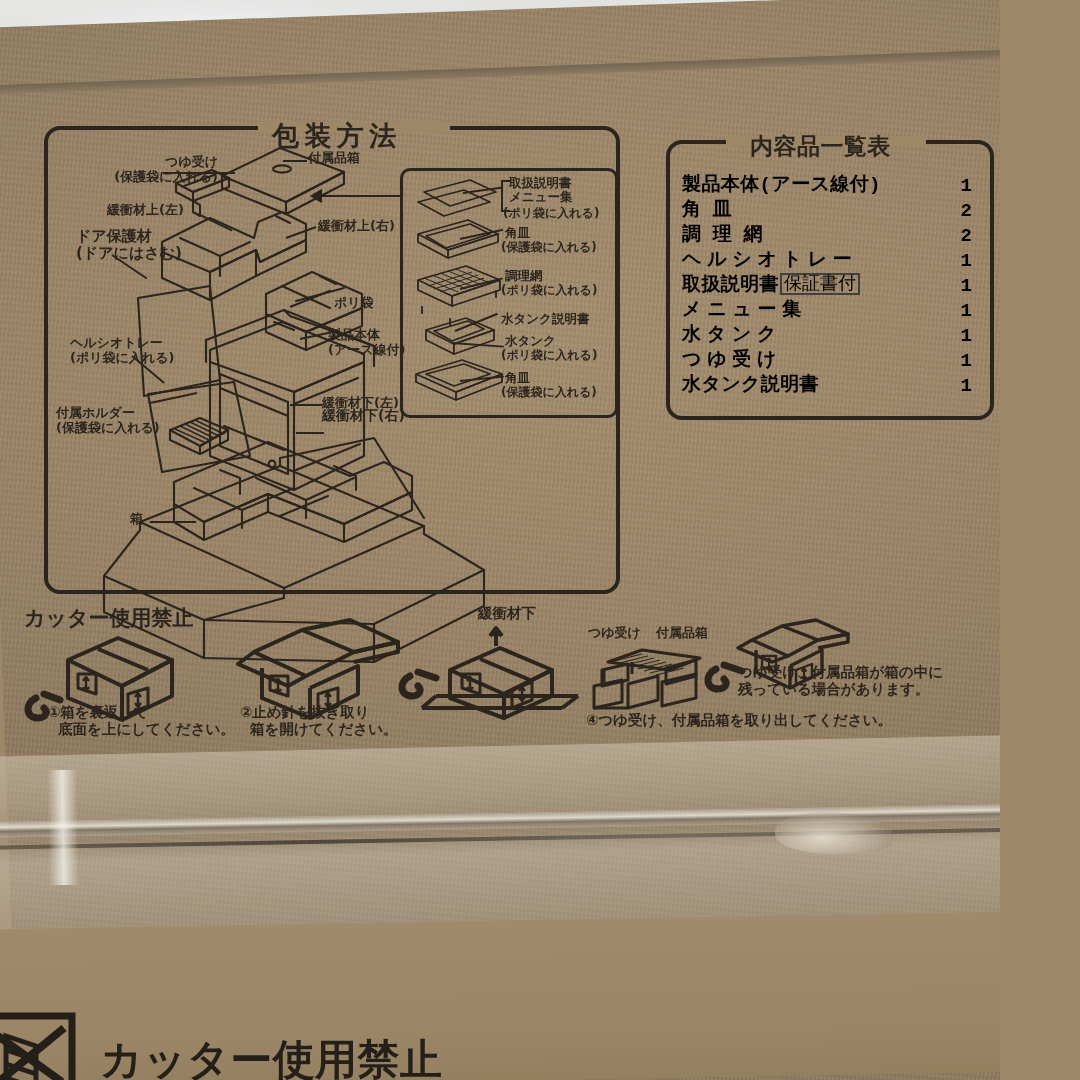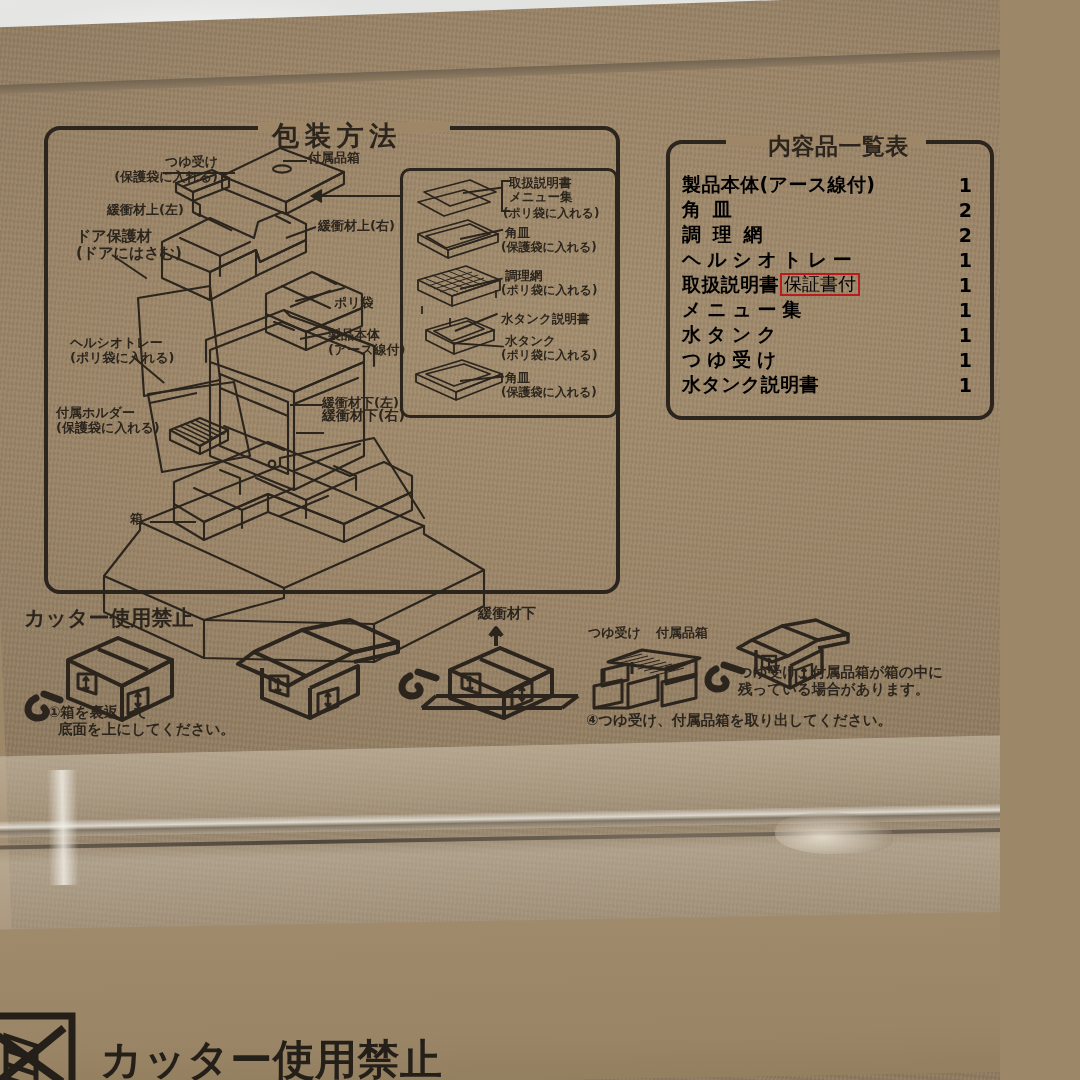--- a/index.html
+++ b/index.html
@@ -88,24 +88,24 @@
     position:absolute;background:transparent;padding:0 10px;
     font-weight:700;letter-spacing:.20em;white-space:nowrap;color:#2b251d;
   }
   .title-mask{position:absolute;height:10px;background:#9d8767;}
 
   .lbl{position:absolute;color:#2b251d;font-weight:700;line-height:1.12;white-space:pre;}
   .leader{position:absolute;background:#2b251d;height:2px;transform-origin:0 50%;}
   .brk{position:absolute;border-left:2px solid #2b251d;border-top:2px solid #2b251d;border-bottom:2px solid #2b251d;}
 
   
-  .cont-row{display:flex;justify-content:space-between;align-items:center;}
+  .cont-row{display:flex;justify-content:space-between;align-items:flex-end;font-family:Liberation Mono, monospace;}
   .cont-name{font-weight:700;letter-spacing:.02em;}
   .cont-qty{font-weight:700;}
-  .boxed{border:2px solid #b91c1c;padding:0 2px;display:inline-block;line-height:1.05;}
+  .boxed{border:2px solid #404040;padding:0 2px;display:inline-block;line-height:1.05;}
   .spaced{letter-spacing:.62em;}
   .spaced2{letter-spacing:.30em;}
 
   
   .step-head{position:absolute;font-weight:700;color:#2b251d;}
   .step-cap{position:absolute;font-weight:700;color:#2b251d;line-height:1.2;white-space:pre;}
 
   
   .cutter-note{position:absolute;font-weight:700;color:#241f19;letter-spacing:.02em;}
   svg{display:block;overflow:visible;}
@@ -339,21 +339,21 @@
 
   <svg style="position:absolute;left:300px;top:182px;" width="104" height="26">
     <g stroke="#2b251d" stroke-width="2.2" fill="none">
       <path d="M102 4 L102 14 L14 14"></path>
       <path d="M22 8 L12 14 L22 20" fill="#2b251d"></path>
     </g>
   </svg>
 
   <div class="panel" style="left:666px;top:140px;width:320px;height:272px;"></div>
   <div class="title-mask" style="left:726px;top:136px;width:200px;"></div>
-  <div class="panel-title" style="left:758px;top:131px;font-size:23px;letter-spacing:.02em;text-align:center;">内容品一覧表</div>
+  <div class="panel-title" style="left:740px;top:131px;font-size:23px;letter-spacing:.02em;text-align:center;">内容品一覧表</div>
 
   <div style="position:absolute;left:682px;top:172px;width:290px;">
     <div class="cont-row" style="height:25px;">
       <span class="cont-name" style="font-size:19px;">製品本体(アース線付)</span>
       <span class="cont-qty" style="font-size:19px;">1</span>
     </div>
     <div class="cont-row" style="height:25px;">
       <span class="cont-name spaced" style="font-size:19px;">角皿</span>
       <span class="cont-qty" style="font-size:19px;">2</span>
     </div>
@@ -428,20 +428,22 @@
       <g stroke-width="2.4">
         <path d="M46 58 L46 70"></path>
           <path d="M43 61 L46 57 L49 61"></path>
           <path d="M43 67 L46 71 L49 67"></path>
         <path d="M96 72 L96 84"></path>
           <path d="M93 75 L96 71 L99 75"></path>
           <path d="M93 81 L96 85 L99 81"></path>
       </g>
     </g>
   </svg>
+  <div class="step-cap" style="left:240px;top:704px;font-size:14.5px;">②止め針を抜き取り
+  箱を開けてください。</div>
 
   <div class="lbl" style="left:478px;top:605px;font-size:14.5px;">緩衝材下</div>
   <svg style="position:absolute;left:392px;top:624px;" width="190" height="94">
     <g fill="none" stroke="#2b251d" stroke-width="4" stroke-linejoin="round">
       <path d="M104 22 L104 6" stroke-width="4"></path>
       <path d="M98 12 L104 4 L110 12" fill="#2b251d" stroke-width="4"></path>
       <path d="M58 46 L108 24 L160 46 L112 70 Z"></path>
       <path d="M58 46 L58 74 L112 94 L112 70"></path>
       <path d="M112 70 L160 46 L160 72 L112 94"></path>
       <path d="M88 35 L138 56"></path>

